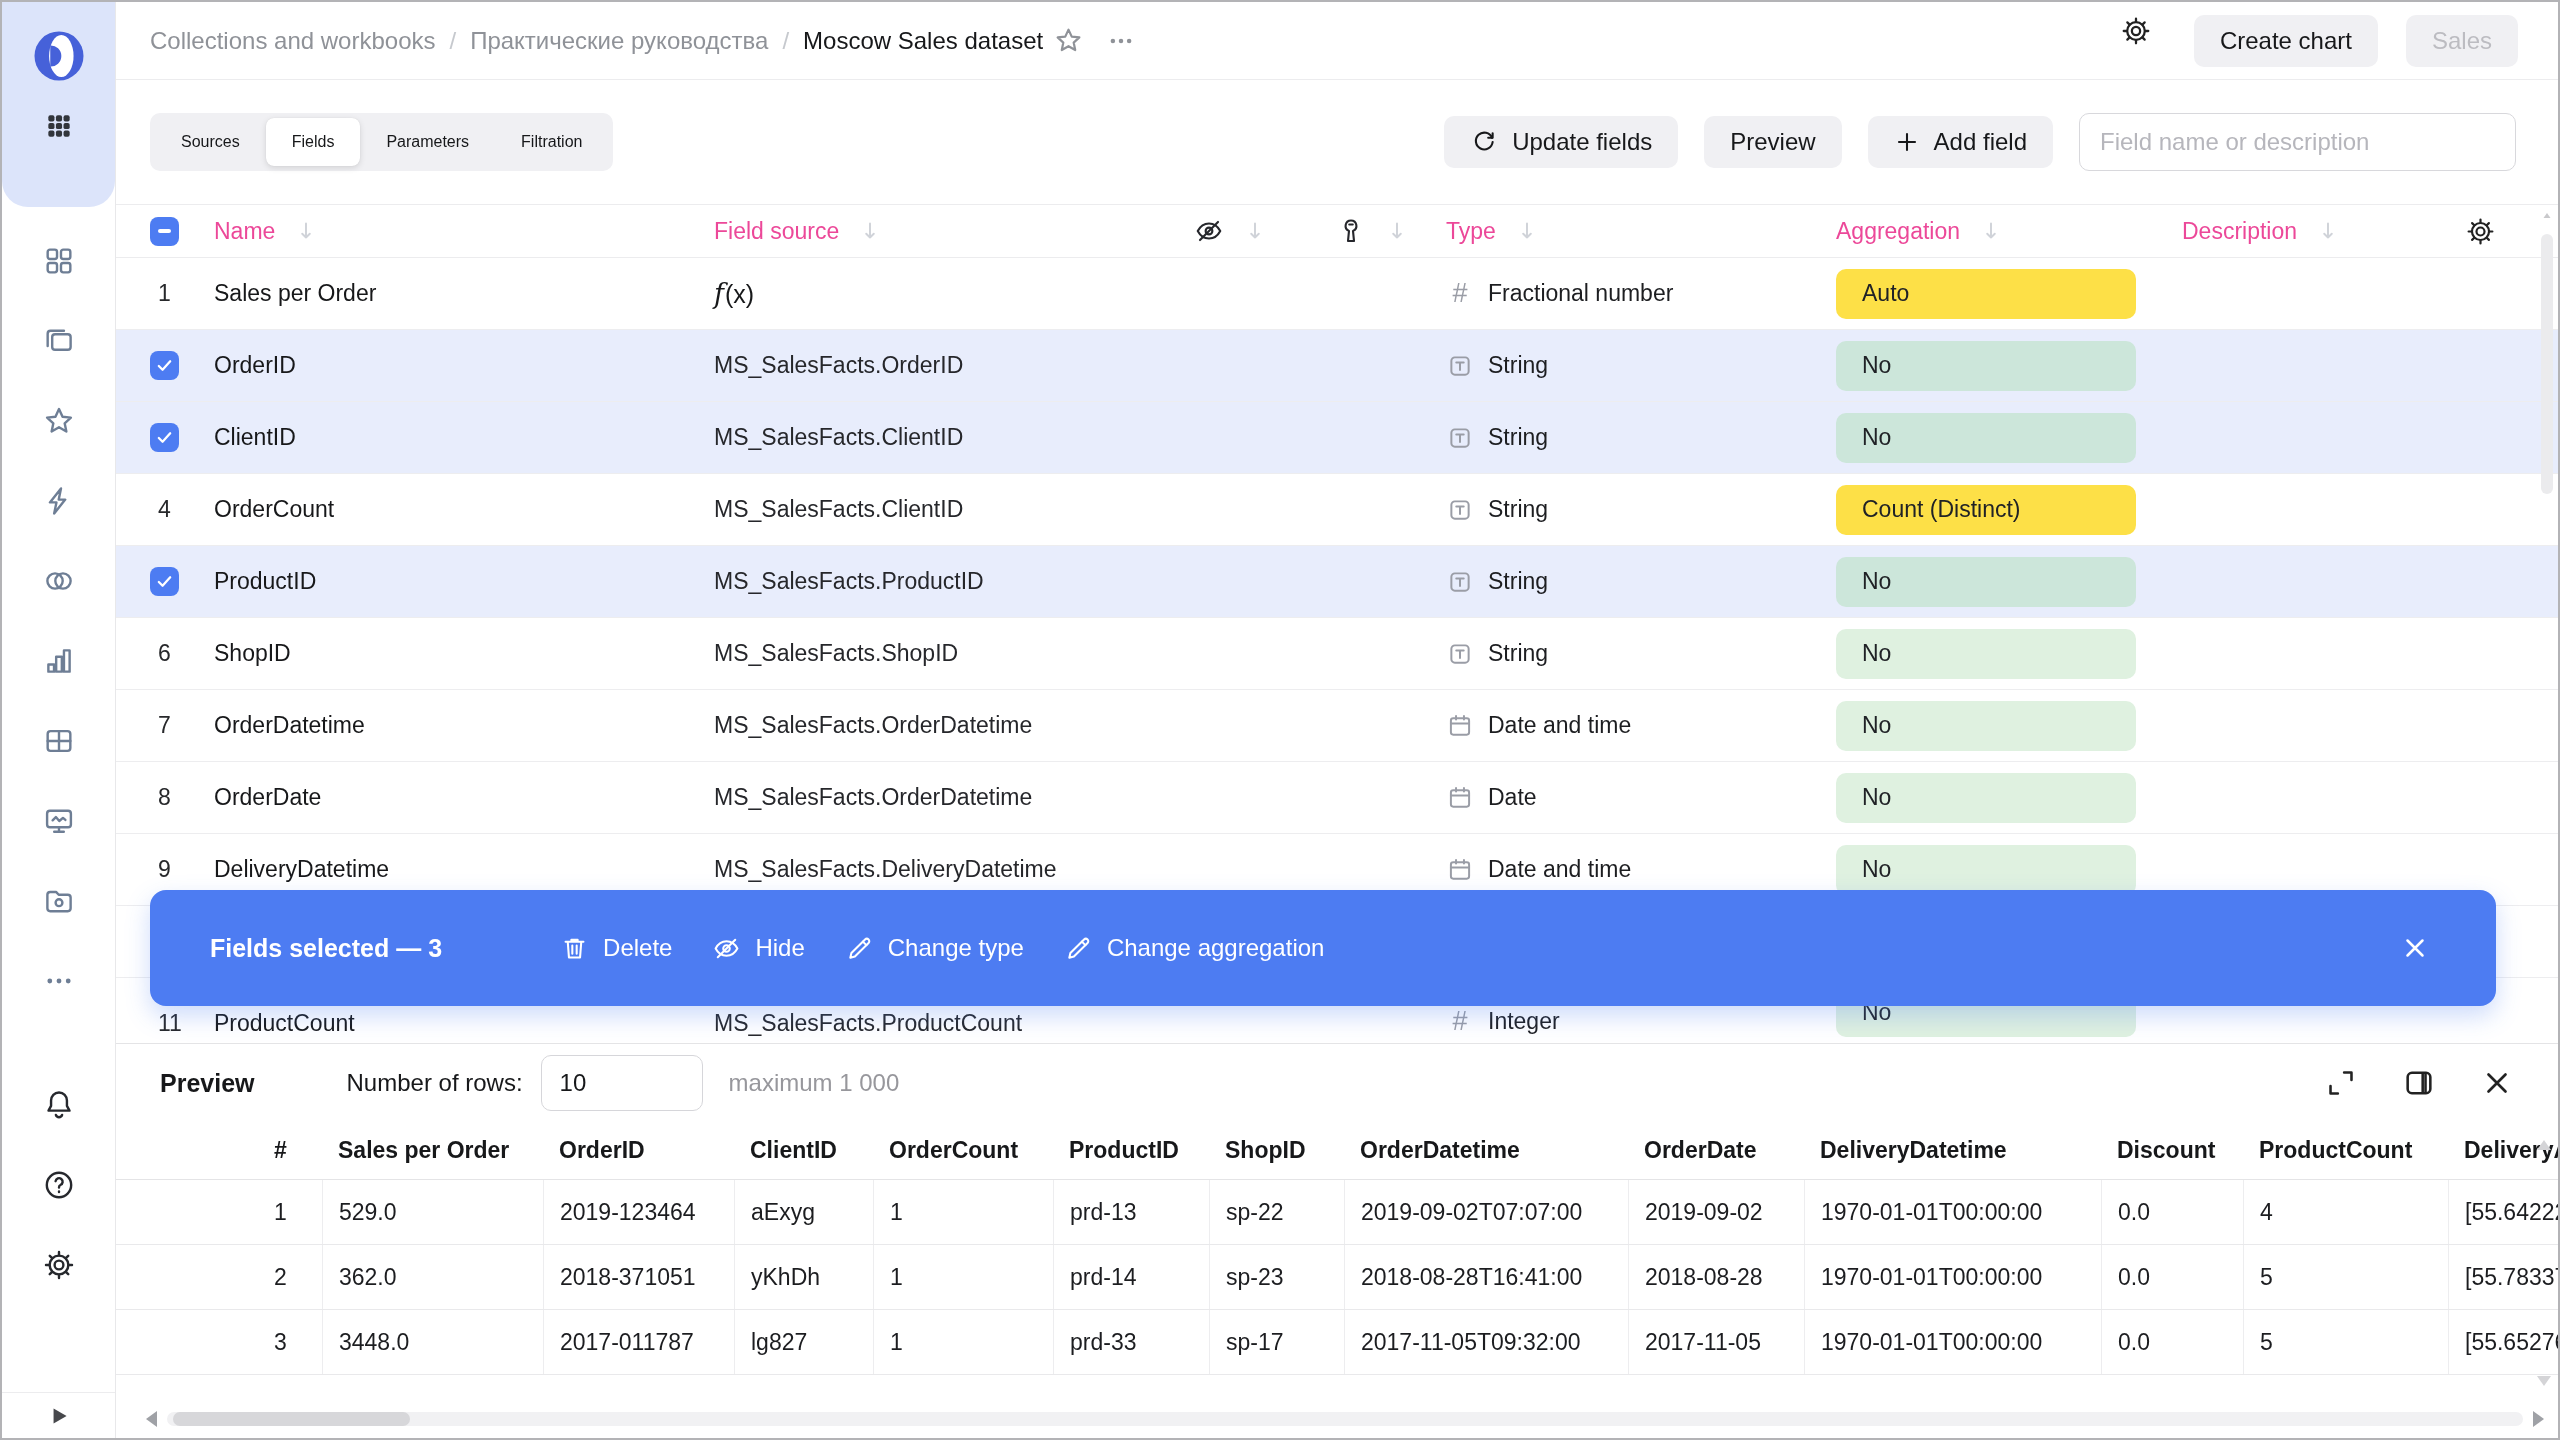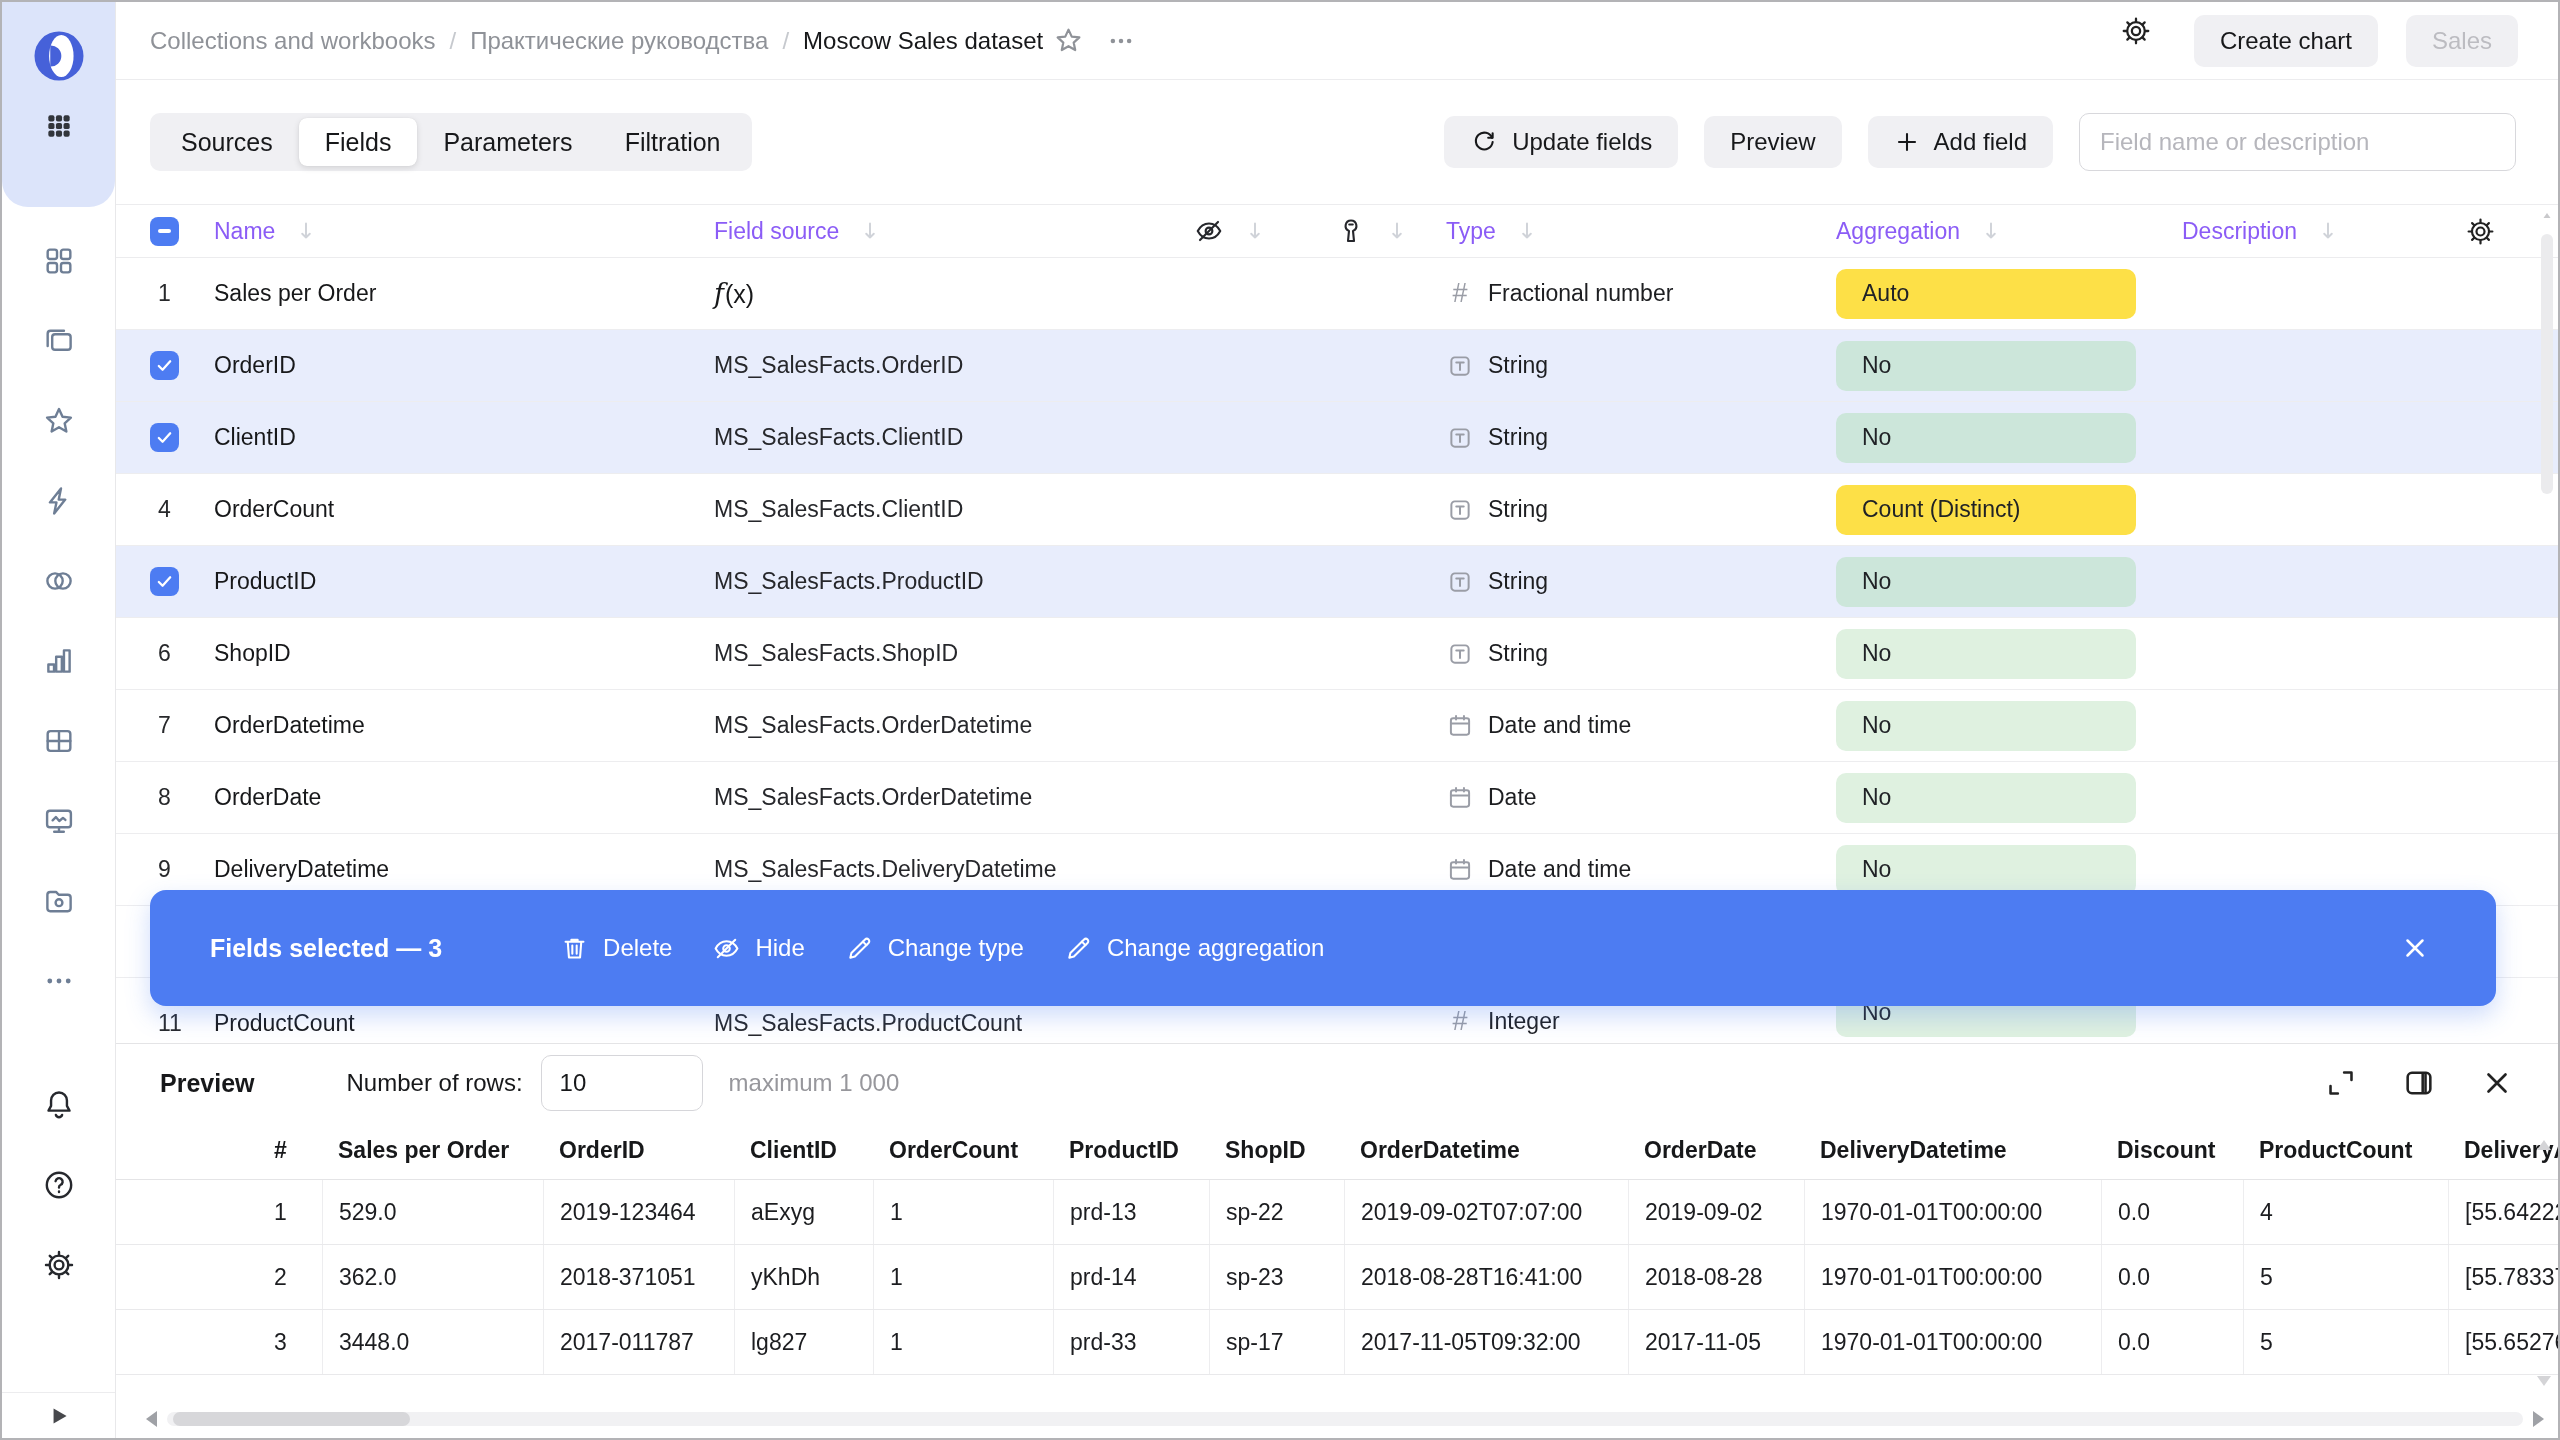--- a/index.html
+++ b/index.html
@@ -30,31 +30,31 @@
   .crumb-sep{color:#c6c9ce}
   .fav-star{width:31px;height:31px;color:#8f9298;margin-left:10px;cursor:pointer}
   .crumb-menu{width:30px;height:30px;color:#8f9298;margin-left:22px;cursor:pointer}
   .topbar-right{margin-left:auto;display:flex;gap:28px}
   .top-gear{width:32px;height:32px;color:#222;cursor:pointer;margin-right:14px}
   .btn{height:52px;border:none;border-radius:10px;background:#f0f0f3;font-size:24px;color:#17181a;display:inline-flex;align-items:center;gap:14px;padding:0 26px;cursor:pointer;font-family:inherit;white-space:nowrap}
   .btn.disabled{color:#bcbcc1;cursor:default}
 
   .toolbar{height:124px;display:flex;align-items:center;padding:0 42px 0 34px}
   .segmented{background:#f0f0f3;border-radius:10px;padding:5px;display:flex;height:58px;align-items:center}
-  .seg-item{padding:0 26px;height:48px;display:flex;align-items:center;border-radius:8px;font-size:25px;color:#17181a;cursor:pointer;white-space:nowrap}
+  .seg-item{padding:0 26px;height:48px;display:flex;align-items:center;border-radius:8px;font-size:16px;color:#17181a;cursor:pointer;white-space:nowrap}
   .seg-item.active{background:#fff;box-shadow:0 2px 6px rgba(0,0,0,.12),0 0 1px rgba(0,0,0,.12)}
   .toolbar-right{margin-left:auto;display:flex;align-items:center;gap:26px}
   .btn .icn{width:28px;height:28px}
   .search{width:437px;height:58px;border:1px solid #d8d8dc;border-radius:10px;font-size:24px;padding:0 20px;color:#17181a;outline:none;font-family:inherit}
   .search::placeholder{color:#b6b6bc}
 
   
   .fields{position:absolute;top:202px;left:0;right:0;bottom:395px;overflow:hidden}
   .fgrid{display:grid;grid-template-columns:64px 500px 468px 120px 120px 380px 340px 280px 1fr;align-items:center;padding-left:34px}
-  .fhead{height:54px;border-top:1px solid #ececee;border-bottom:1px solid #ececee;font-weight:500;font-size:23px;color:#8b5cf6}
+  .fhead{height:54px;border-top:1px solid #ececee;border-bottom:1px solid #ececee;font-weight:500;font-size:23px;color:#ec4899}
   .hcell{display:flex;align-items:center}
   .sort{width:26px;height:26px;color:#d0d3d9;margin-left:18px;cursor:pointer}
   .fhead .hicon{width:30px;height:30px;color:#26272c;cursor:pointer}
   .pl12{padding-left:12px}.pl24{padding-left:24px}.pl34{padding-left:34px}.pl40{padding-left:40px}
   .hgear{width:31px;height:31px;color:#222;justify-self:end;margin-right:62px;cursor:pointer}
   .frow{height:72px;border-bottom:1px solid #ededef;font-size:23px;cursor:pointer;background:#fff}
   .frow.selected{background:#e8edfc}
   .frow.partial{align-items:end}
   .frow.partial>*{margin-bottom:12px}
   .rownum{color:#27282b;padding-left:8px}

